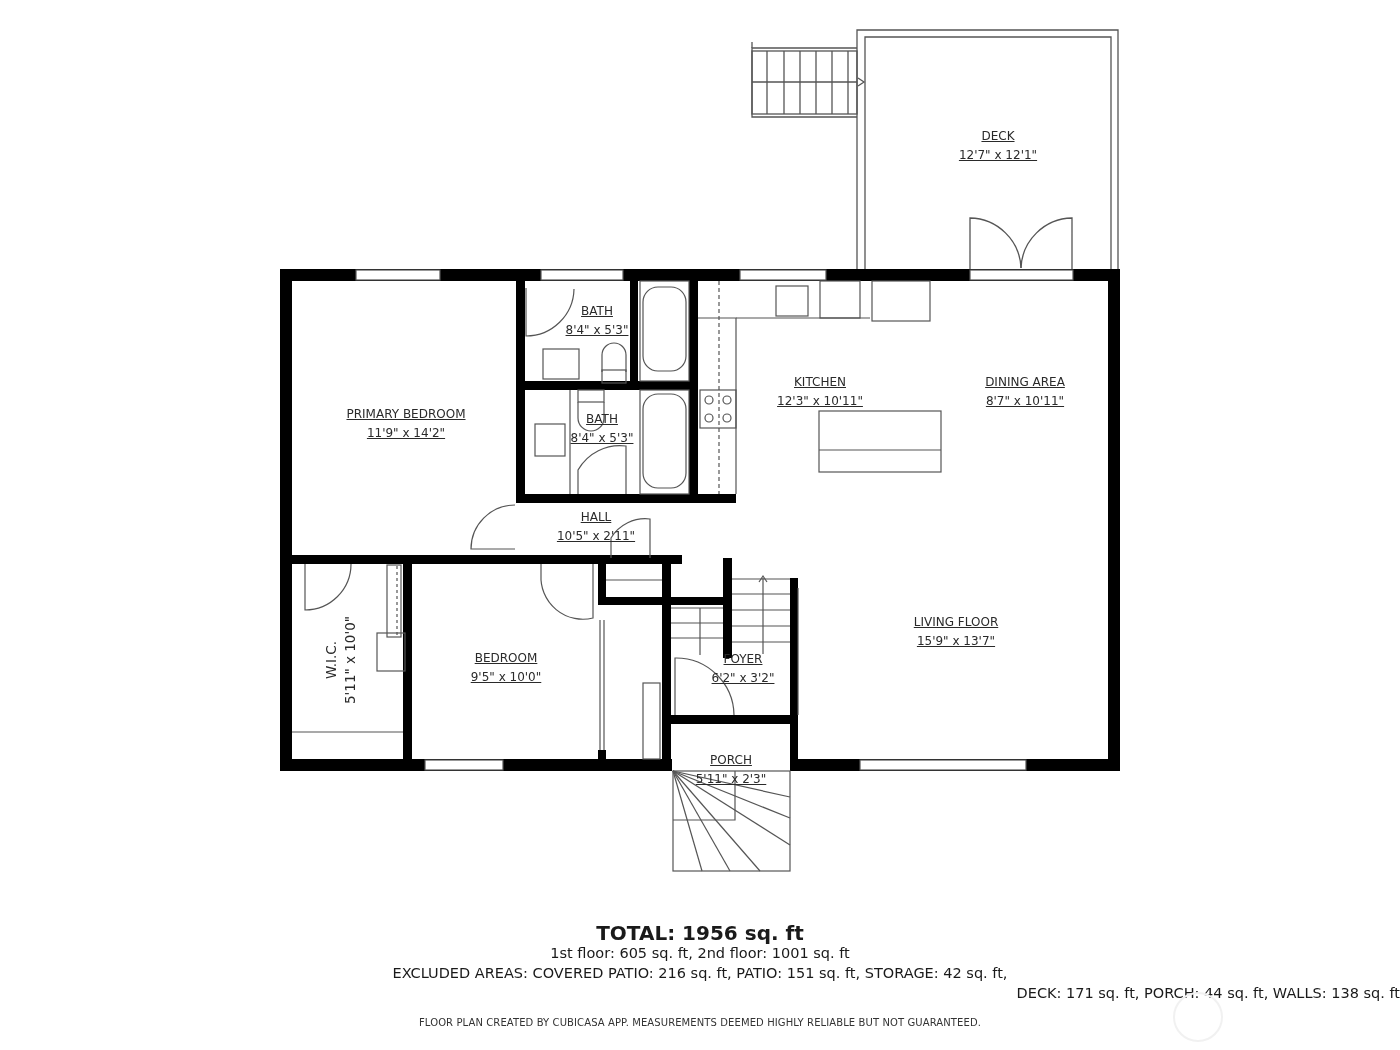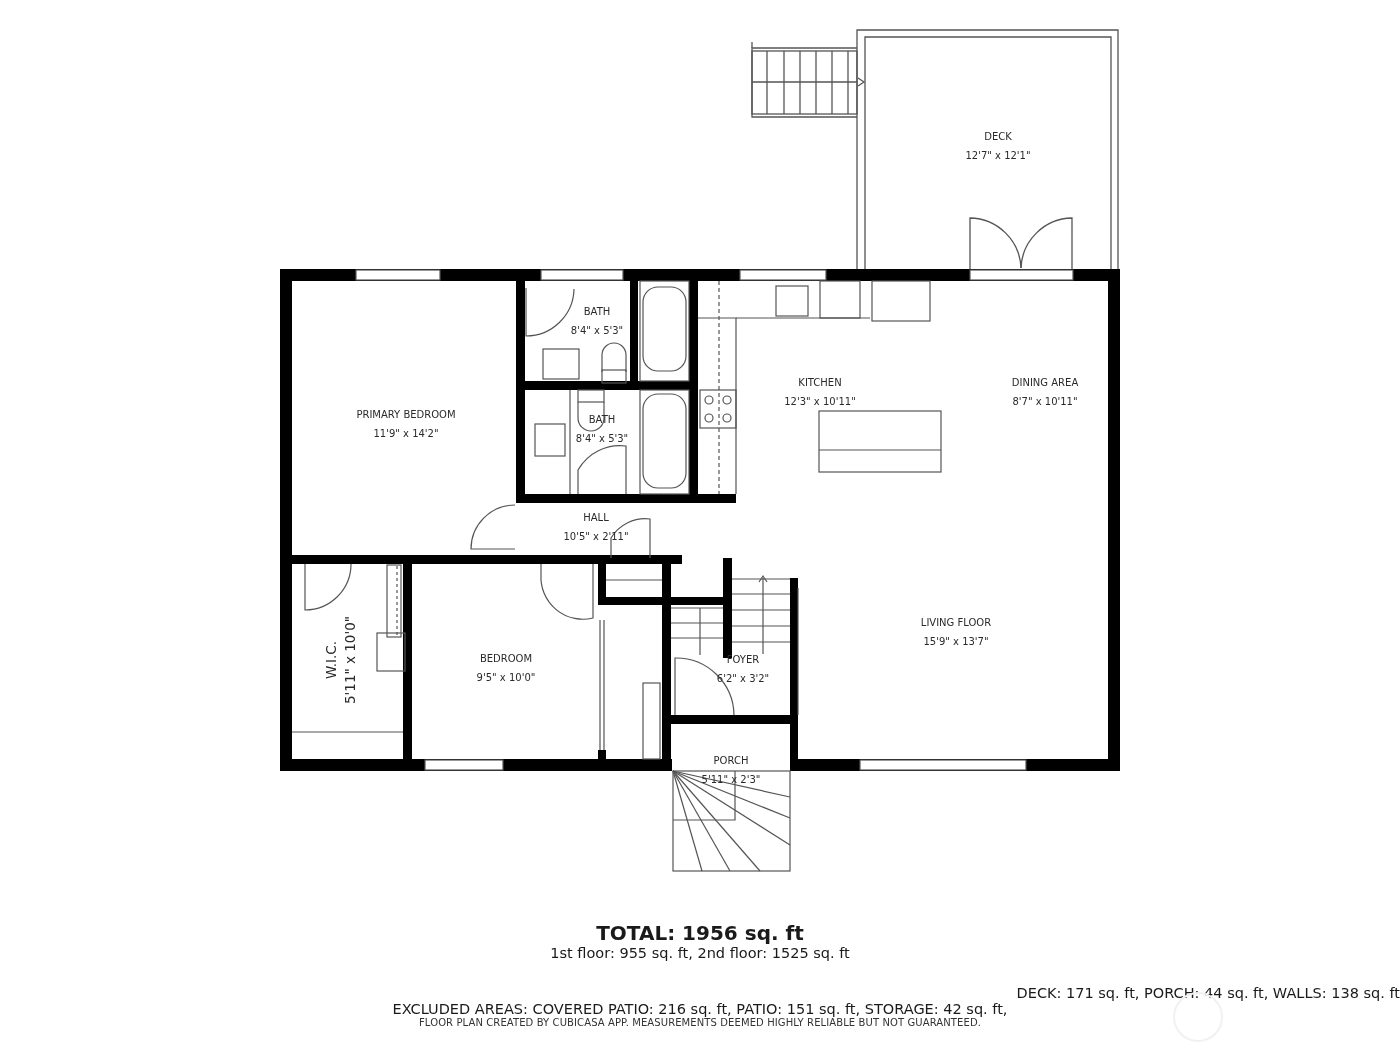--- a/index.html
+++ b/index.html
@@ -1,25 +1,25 @@
 <!DOCTYPE html>
 <html><head>
 <meta charset="utf-8">
 <style>
   html, body { margin:0; padding:0; background:#ffffff; }
   body { width:1400px; height:1050px; position:relative; overflow:hidden; font-family:"DejaVu Sans", sans-serif; }
   #plan { position:absolute; left:0; top:0; width:1400px; height:1050px; }
-  .room-label { position:absolute; text-align:center; color:#2a2a2a; font-size:10px; line-height:19px; white-space:nowrap; transform:translateX(-50%); }
+  .room-label { position:absolute; text-align:center; color:#2a2a2a; font-size:12px; line-height:19px; white-space:nowrap; transform:translateX(-50%);text-decoration:underline; }
   .room-label span { display:block; }
   .wic-label { position:absolute; left:341px; top:660px; transform:translate(-50%,-50%) rotate(-90deg); text-align:center; color:#2a2a2a; font-size:13.5px; line-height:19px; white-space:nowrap; }
   .wic-label span { display:block; }
   .summary { position:absolute; left:0; width:1400px; text-align:center; color:#1a1a1a; }
   .total { top:921px; font-size:20px; font-weight:bold; }
   .line { font-size:14.5px; line-height:20px; }
-  .l1 { top:943px; } .l2 { top:963px;margin-top:36px; } .l3 { top:983px;text-align:right; }
+  .l1 { top:943px; } .l2 { top:963px; } .l3 { top:983px;text-align:right; }
   .credit { top:1017px; font-size:10px; letter-spacing:0.1px; color:#333; }
   .watermark { position:absolute; left:1173px; top:992px; width:46px; height:46px; border-radius:50%; border:2px solid #f1f1f1; }
 </style>
 </head>
 <body>
 
 <svg id="plan" viewBox="0 0 1400 1050" xmlns="http://www.w3.org/2000/svg">
   <g fill="none" stroke="#555" stroke-width="1.3">
 
     <g>
@@ -165,21 +165,21 @@
   <span>8'4" x 5'3"</span>
 </div>
 <div class="room-label" style="left:406px;top:405px;">
   <span>PRIMARY BEDROOM</span>
   <span>11'9" x 14'2"</span>
 </div>
 <div class="room-label" style="left:820px;top:373px;">
   <span>KITCHEN</span>
   <span>12'3" x 10'11"</span>
 </div>
-<div class="room-label" style="left:1025px;top:373px;margin-left:20px;">
+<div class="room-label" style="left:1025px;top:373px;">
   <span>DINING AREA</span>
   <span>8'7" x 10'11"</span>
 </div>
 <div class="room-label" style="left:596px;top:508px;">
   <span>HALL</span>
   <span>10'5" x 2'11"</span>
 </div>
 <div class="wic-label">
   <span>W.I.C.</span>
   <span>5'11" x 10'0"</span>
@@ -195,17 +195,17 @@
 <div class="room-label" style="left:956px;top:613px;">
   <span>LIVING FLOOR</span>
   <span>15'9" x 13'7"</span>
 </div>
 <div class="room-label" style="left:731px;top:739px;margin-top:12px;">
   <span>PORCH</span>
   <span>5'11" x 2'3"</span>
 </div>
 
 <div class="summary total">TOTAL: 1956 sq. ft</div>
-<div class="summary line l1">1st floor: 955 sq. ft, 2nd floor: 1525 sq. ft</div>
+<div class="summary line l1">1st floor: 605 sq. ft, 2nd floor: 1001 sq. ft</div>
 <div class="summary line l2">EXCLUDED AREAS: COVERED PATIO: 216 sq. ft, PATIO: 151 sq. ft, STORAGE: 42 sq. ft,</div>
 <div class="summary line l3">DECK: 171 sq. ft, PORCH: 44 sq. ft, WALLS: 138 sq. ft</div>
 <div class="summary credit">FLOOR PLAN CREATED BY CUBICASA APP. MEASUREMENTS DEEMED HIGHLY RELIABLE BUT NOT GUARANTEED.</div>
 <div class="watermark"></div>
 
 </body></html>

